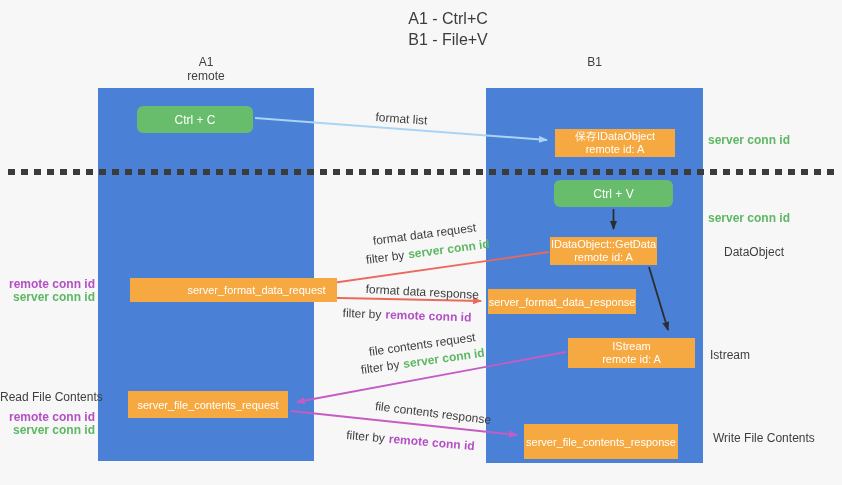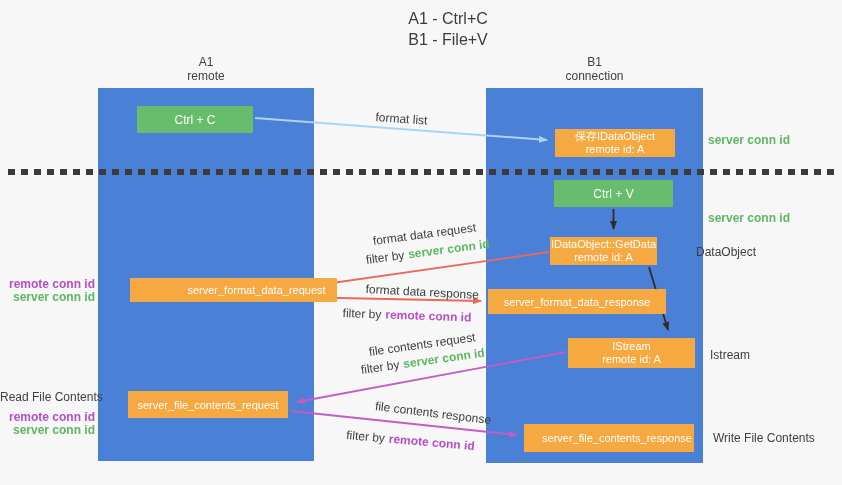--- a/index.html
+++ b/index.html
@@ -11,21 +11,21 @@
   .col-header{position:absolute;top:55px;text-align:center;font-size:12px;
               line-height:14px;color:#3f3f3f;z-index:4;}
   .col{position:absolute;top:88px;background:#4a80d5;z-index:1;}
 
   .dotted{position:absolute;left:8px;top:169px;width:828px;height:6px;z-index:2;
           background:repeating-linear-gradient(90deg,#3b3b3b 0 7px,transparent 7px 13px);}
 
   .box{position:absolute;display:flex;flex-direction:column;align-items:center;
        justify-content:center;color:#ffffff;text-align:center;z-index:3;
        white-space:nowrap;}
-  .box.green{background:#67bd6b;font-size:12px;}
+  .box.green{background:#67bd6b;font-size:12px;border-radius:6px;}
   .box.orange{background:#f7a941;}
   .box .l1,.box .l2{font-size:11px;line-height:13.5px;}
   .box.single{font-size:11px;}
 
   .lbl{position:absolute;font-size:12px;color:#3e3e3e;white-space:nowrap;z-index:4;}
   .green-t{color:#5eb763;font-weight:bold;}
   .purple-t{color:#b44fc4;font-weight:bold;}
   .right-align{text-align:right;}
   .rot{transform-origin:left top;}
   .flabel .pre{margin-right:4px;}
@@ -41,21 +41,20 @@
     <div>A1 - Ctrl+C</div>
     <div>B1 - File+V</div>
   </div>
 
   <div class="col-header" style="left:98px;width:216px;">
     <div>A1</div>
     <div>remote</div>
   </div>
   <div class="col-header" style="left:486px;width:217px;">
     <div>B1</div>
-    <div>connection</div>
   </div>
 
   <div class="col" style="left:98px;width:216px;height:373px;"></div>
   <div class="col" style="left:486px;width:217px;height:375px;"></div>
 
   <div class="dotted"></div>
 
   <svg class="arrows" width="842" height="485" viewBox="0 0 842 485">
     <defs>
       <marker id="m-blue" markerUnits="userSpaceOnUse" markerWidth="10" markerHeight="8" refX="8" refY="3.5" orient="auto">
@@ -95,40 +94,40 @@
 
   <div class="box orange" style="left:550px;top:237px;width:107px;height:28px;">
     <span class="l1">IDataObject::GetData</span>
     <span class="l2">remote id: A</span>
   </div>
 
   <div class="box orange single" style="left:130px;top:278px;width:161px;height:24px;padding-left:46px;">
     <span>server_format_data_request</span>
   </div>
 
-  <div class="box orange single" style="left:488px;top:289px;width:178px;height:25px;">
+  <div class="box orange single" style="left:488px;top:289px;width:148px;height:25px;">
     <span>server_format_data_response</span>
   </div>
 
   <div class="box orange" style="left:568px;top:338px;width:127px;height:30px;">
     <span class="l1">IStream</span>
     <span class="l2">remote id: A</span>
   </div>
 
   <div class="box orange single" style="left:128px;top:391px;width:160px;height:27px;text-align:right;">
     <span>server_file_contents_request</span>
   </div>
 
-  <div class="box orange single" style="left:524px;top:424px;width:154px;height:28px;padding-left:16px;">
+  <div class="box orange single" style="left:524px;top:424px;width:154px;height:35px;">
     <span>server_file_contents_response</span>
   </div>
 
   <div class="lbl green-t" style="left:708px;top:133px;">server conn id</div>
   <div class="lbl green-t" style="left:708px;top:211px;">server conn id</div>
-  <div class="lbl" style="left:696px;top:245px;">DataObject</div>
+  <div class="lbl" style="left:724px;top:245px;">DataObject</div>
   <div class="lbl" style="left:710px;top:348px;">Istream</div>
   <div class="lbl" style="left:713px;top:431px;">Write File Contents</div>
 
   <div class="lbl right-align" style="left:0px;top:278px;width:95px;line-height:13px;">
     <div class="purple-t">remote conn id</div>
     <div class="green-t">server conn id</div>
   </div>
   <div class="lbl right-align" style="left:0px;top:390px;width:95px;">Read File Contents</div>
   <div class="lbl right-align" style="left:0px;top:411px;width:95px;line-height:13px;">
     <div class="purple-t">remote conn id</div>

